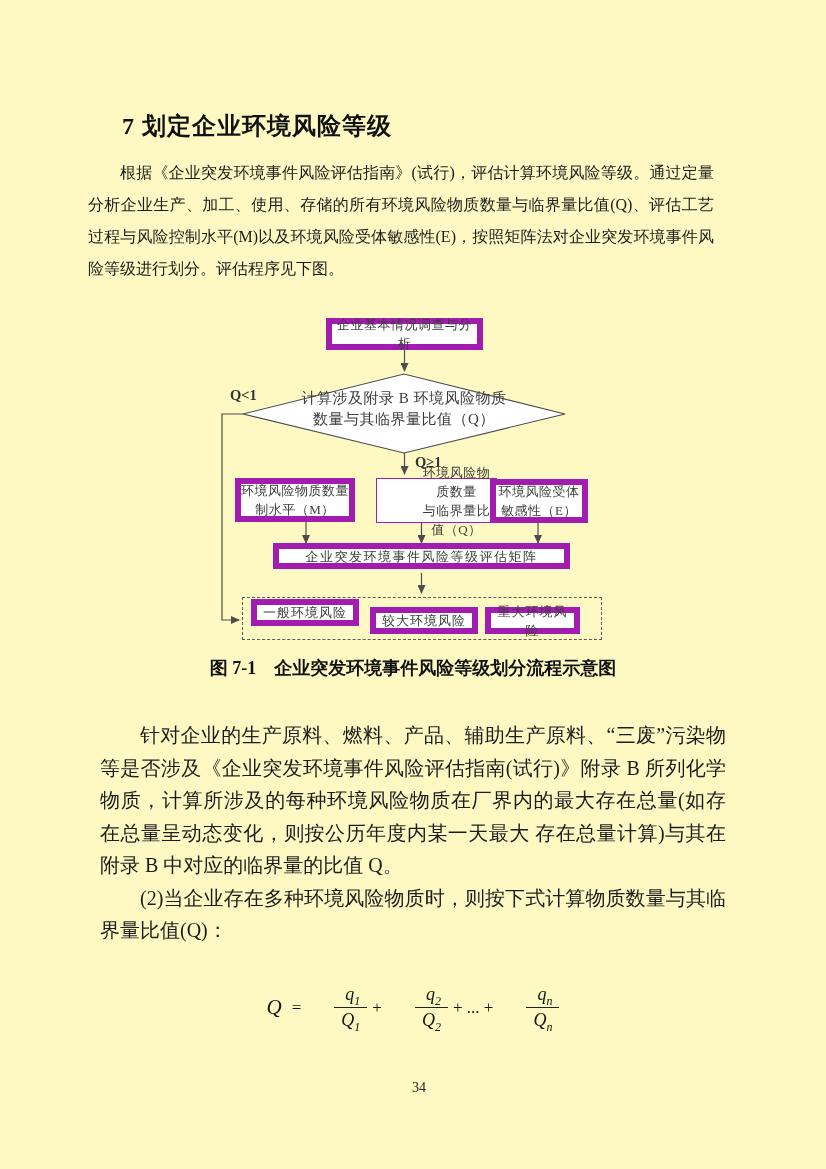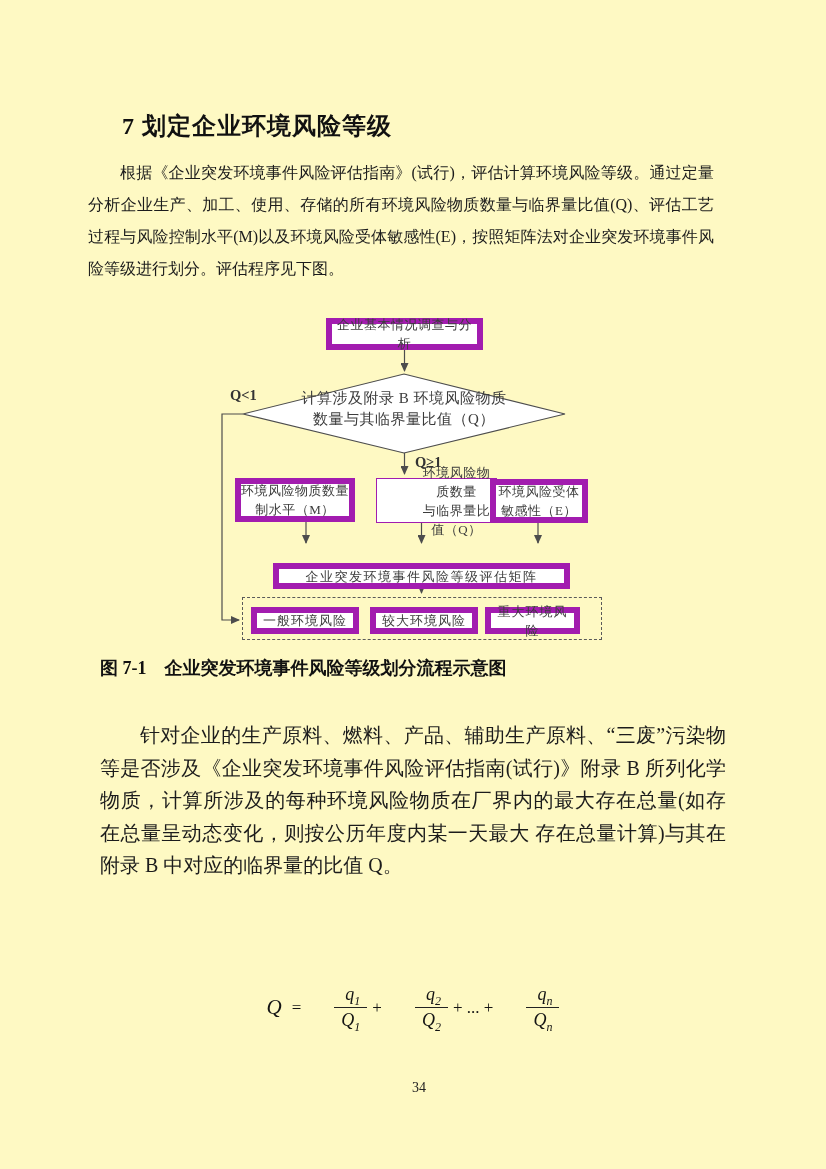--- a/index.html
+++ b/index.html
@@ -17,45 +17,45 @@
     position:absolute; left:88px; top:157px; width:626px; margin:0;
     font-size:16px; line-height:32px; text-align:justify; text-indent:2em;
   }
   .body-flow {
     position:absolute; left:100px; top:719px; width:626px;
     font-size:20px; line-height:32.5px; text-align:justify;
   }
   .body-flow p { margin:0; text-indent:2em; }
   .fig-caption {
     position:absolute; left:100px; top:656px; width:626px;
-    font-size:18px; font-weight:bold; color:#111;
+    text-align:center; font-size:18px; font-weight:bold; color:#111;
   }
   .page-number {
     position:absolute; left:0; top:1080px; width:826px;
     text-align:center; font-size:14px; color:#222;padding-left:6px;
   }
   
   .flowchart { position:absolute; left:205px; top:315px; width:400px; height:330px; color:#3c3c3c; }
   .fc-svg   { position:absolute; left:0; top:0; }
   .fc-box {
     position:absolute; box-sizing:border-box; background:#fff;
     border:6px solid #a21caf; display:flex; flex-direction:column;
     align-items:center; justify-content:center; text-align:center;
     font-size:13px; line-height:19px; letter-spacing:1px;
   }
   .fc-top    { left:121px; top:3px;   width:157px; height:32px; letter-spacing:0.5px; }
   .fc-m      { left:30px;  top:163px; width:120px; height:44px; letter-spacing:0.5px; }
   .fc-q      { left:171px; top:163px; width:121px; height:45px; border-width:1.5px; letter-spacing:0.5px;padding-left:40px; }
   .fc-e      { left:285px; top:164px; width:98px;  height:44px; letter-spacing:0.5px; }
-  .fc-matrix { left:68px;  top:248px; width:297px; height:26px; letter-spacing:1.5px; }
+  .fc-matrix { left:68px;  top:228px; width:297px; height:26px; letter-spacing:1.5px; }
   .fc-dashed {
     position:absolute; left:37px; top:282px; width:360px; height:43px;
     box-sizing:border-box; border:1px dashed #5a5a5a; background:transparent;
   }
-  .fc-r1 { left:46px;  top:292px; width:108px; height:27px; }
+  .fc-r1 { left:46px;  top:284px; width:108px; height:27px; }
   .fc-r2 { left:165px; top:292px; width:108px; height:27px; }
   .fc-r3 { left:280px; top:292px; width:95px;  height:27px; }
   .fc-diamond-text {
     position:absolute; left:58px; top:73px; width:282px;
     text-align:center; font-size:15px; line-height:21px; letter-spacing:0.5px;
   }
   .fc-label { position:absolute; font-size:14.5px; color:#333;font-weight:bold; }
   .fc-label-lt { left:25px;  top:72px;  }
   .fc-label-ge { left:210px; top:139px; }
   
@@ -143,20 +143,21 @@
     </div>
     <div class="fc-box fc-r3">
       <span>重大环境风险</span>
     </div>
   </div>
 
   <div class="fig-caption">图 7-1　企业突发环境事件风险等级划分流程示意图</div>
 
   <div class="body-flow">
     <p>针对企业的生产原料、燃料、产品、辅助生产原料、“三废”污染物等是否涉及《企业突发环境事件风险评估指南(试行)》附录 B 所列化学物质，计算所涉及的每种环境风险物质在厂界内的最大存在总量(如存在总量呈动态变化，则按公历年度内某一天最大 存在总量计算)与其在附录 B 中对应的临界量的比值 Q。</p>
+    <p>(2)当企业存在多种环境风险物质时，则按下式计算物质数量与其临界量比值(Q)：</p>
   </div>
 
   <div class="formula">
     <span class="fvar">Q</span>
     <span class="fop">=</span>
     <span class="frac">
       <span class="num"><span>q</span><sub>1</sub></span>
       <span class="den"><span>Q</span><sub>1</sub></span>
     </span>
     <span class="fop">+</span>

